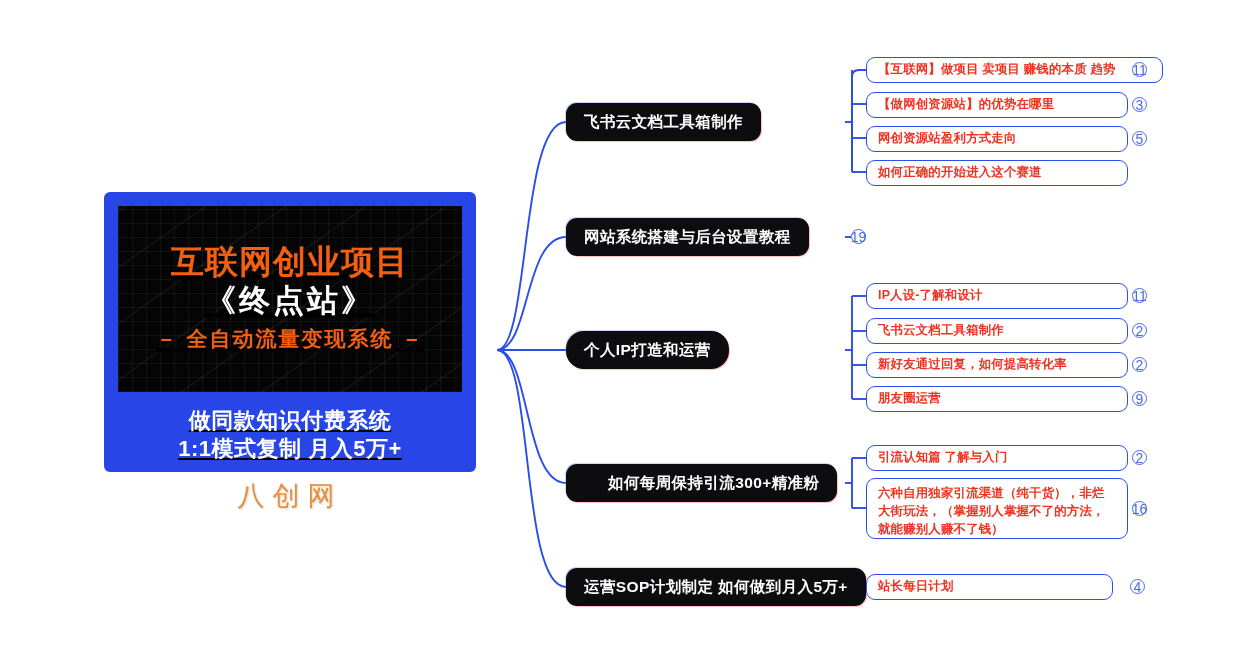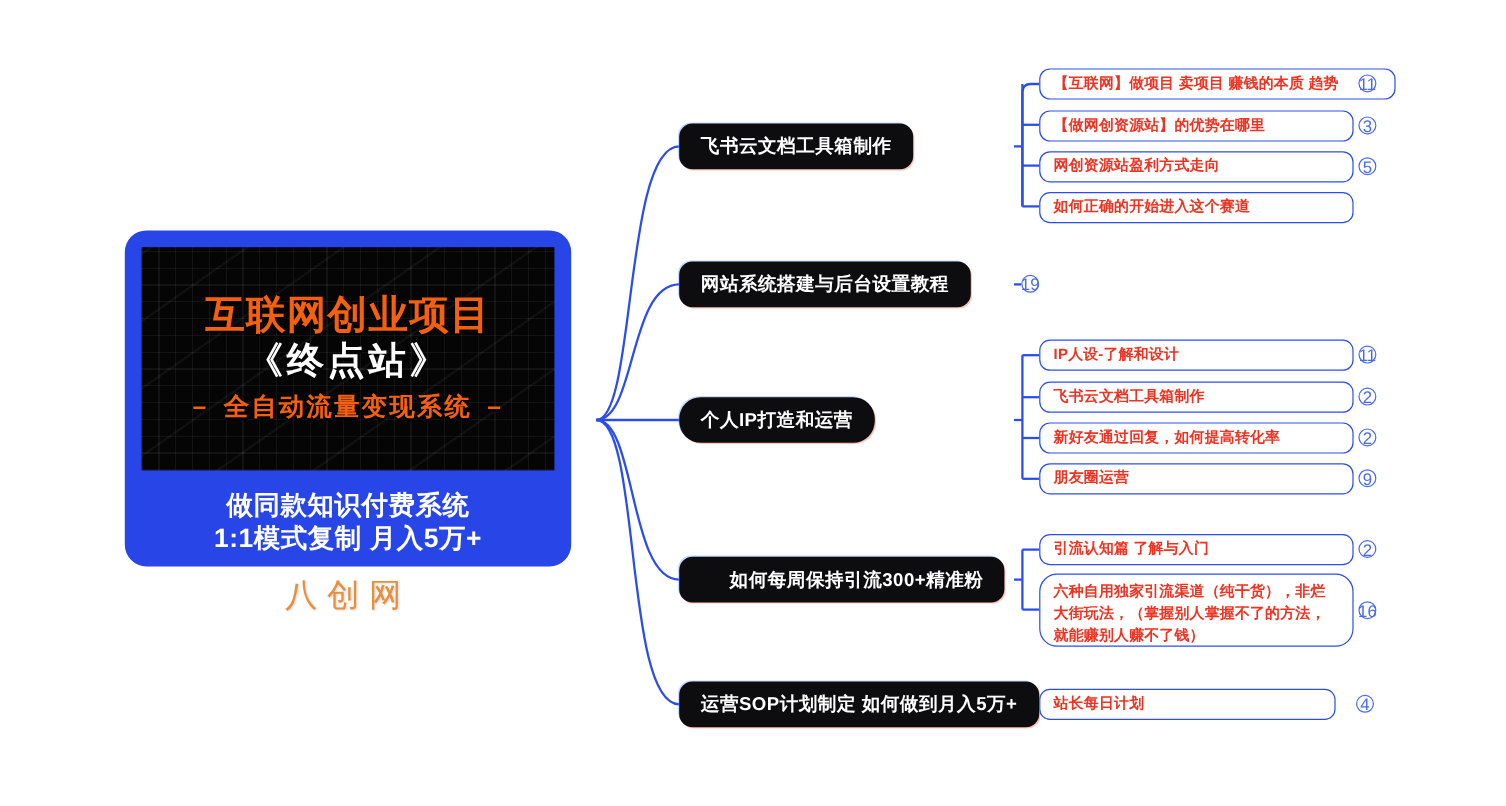--- a/index.html
+++ b/index.html
@@ -13,23 +13,23 @@
 
   
   #wires { position:absolute; inset:0; width:1255px; height:672px; pointer-events:none; }
 
   
   .poster {
     position: absolute;
     left: 104px; top: 192px;
     width: 372px; height: 280px;
     background: #2845e8;
-    border-radius: 18px;
+    border-radius: 6px;
     padding: 14px 14px 8px 14px;
-    display: flex; flex-direction: column; align-items: center;
+    display: flex; flex-direction: column; align-items: center; text-decoration: underline;
   }
   .poster-art {
     width: 344px; height: 186px;
     background:
       repeating-linear-gradient(0deg, rgba(255,255,255,.055) 0 1px, transparent 1px 14px),
       repeating-linear-gradient(90deg, rgba(255,255,255,.055) 0 1px, transparent 1px 14px),
       #050505;
     position: relative;
     display:flex; flex-direction:column; align-items:center; justify-content:center;
     overflow:hidden;
@@ -220,21 +220,21 @@
   <div class="badge" style="left:1132px; top:391px;">9</div>
 
   <div class="branch" style="left:566px; top:464px; height:38px;padding-left:42px;">
     <span>如何每周保持引流300+精准粉</span>
   </div>
   <div class="leaf" style="left:866px; top:445px; width:262px; height:26px;">
     <span>引流认知篇  了解与入门</span>
   </div>
   <div class="badge" style="left:1132px; top:450px;">2</div>
 
-  <div class="leaf multiline" style="left:866px; top:478px; width:262px; height:61px;border-radius:15px;">
+  <div class="leaf multiline" style="left:866px; top:478px; width:262px; height:61px;">
     <span>六种自用独家引流渠道（纯干货），非烂大街玩法，（掌握别人掌握不了的方法，就能赚别人赚不了钱）</span>
   </div>
   <div class="badge" style="left:1132px; top:501px;">16</div>
 
   <div class="branch" style="left:566px; top:568px; height:38px;">
     <span>运营SOP计划制定 如何做到月入5万+</span>
   </div>
   <div class="leaf" style="left:866px; top:574px; width:247px; height:26px;">
     <span>站长每日计划</span>
   </div>

